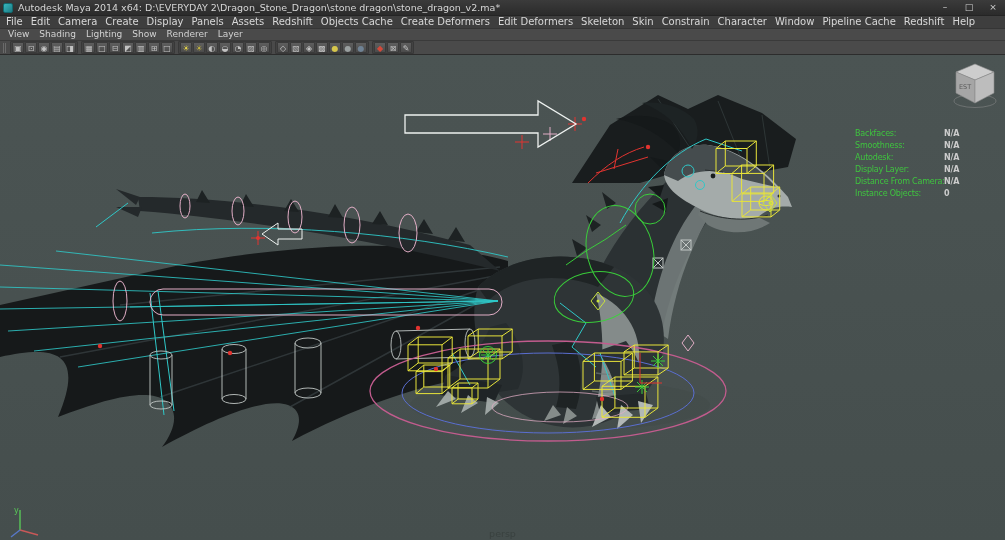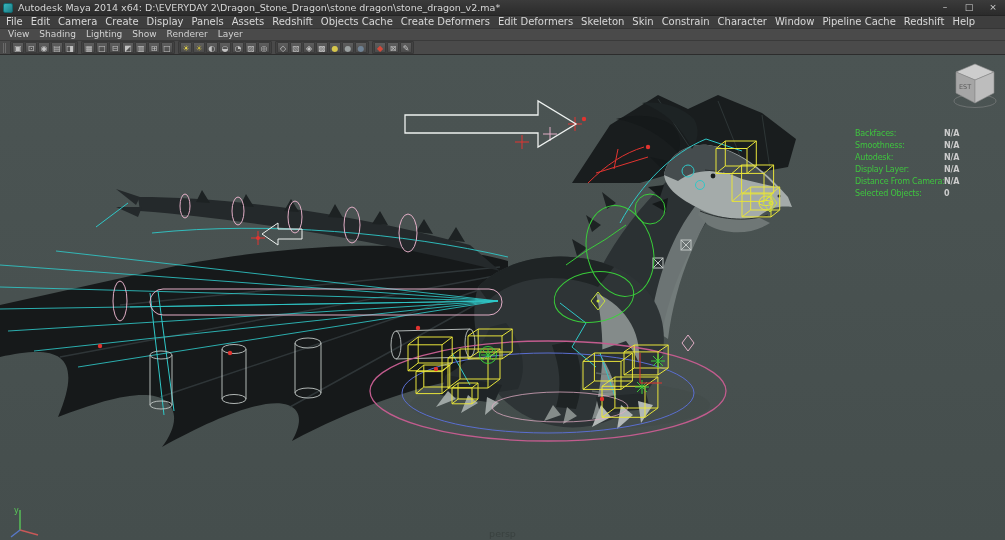--- a/index.html
+++ b/index.html
@@ -329,21 +329,21 @@
     </div>
       <div class="hudrow">
       <span class="hudlabel">Display Layer:</span>
       <span class="hudvalue">N/A</span>
     </div>
       <div class="hudrow">
       <span class="hudlabel">Distance From Camera:</span>
       <span class="hudvalue">N/A</span>
     </div>
       <div class="hudrow">
-      <span class="hudlabel">Selected Objects:</span>
+      <span class="hudlabel">Instance Objects:</span>
       <span class="hudvalue">0</span>
     </div>
     </div>
 
   <svg class="viewcube" width="52" height="52" viewBox="0 0 52 52">
     <ellipse cx="26" cy="42" rx="21" ry="6.5" fill="none" stroke="#8f8f8f" opacity="0.5"></ellipse>
     <polygon points="26,5 45,13 26,21 7,13" fill="#cdcdcd" stroke="#8c8c8c" stroke-width="0.6"></polygon>
     <polygon points="7,13 26,21 26,44 7,34" fill="#a6a6a6" stroke="#8c8c8c" stroke-width="0.6"></polygon>
     <polygon points="45,13 26,21 26,44 45,34" fill="#bdbdbd" stroke="#8c8c8c" stroke-width="0.6"></polygon>
     <text x="10" y="30" font-size="6.5" fill="#5a5a5a">EST</text>

